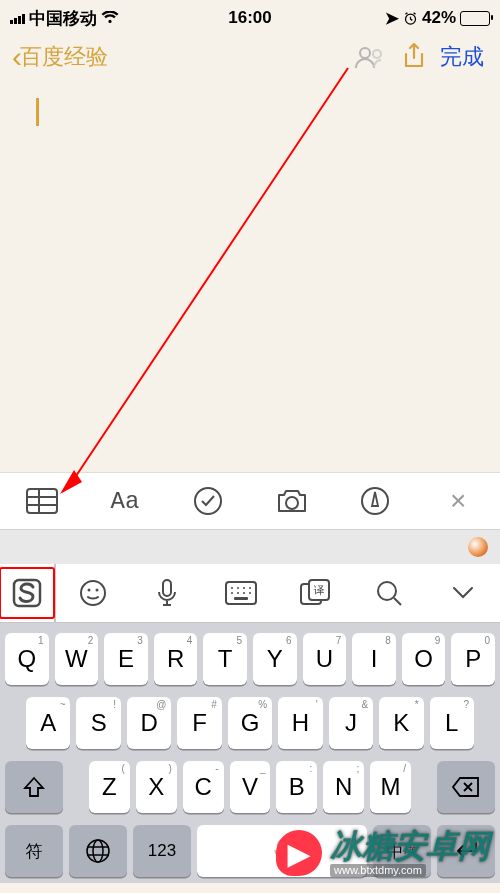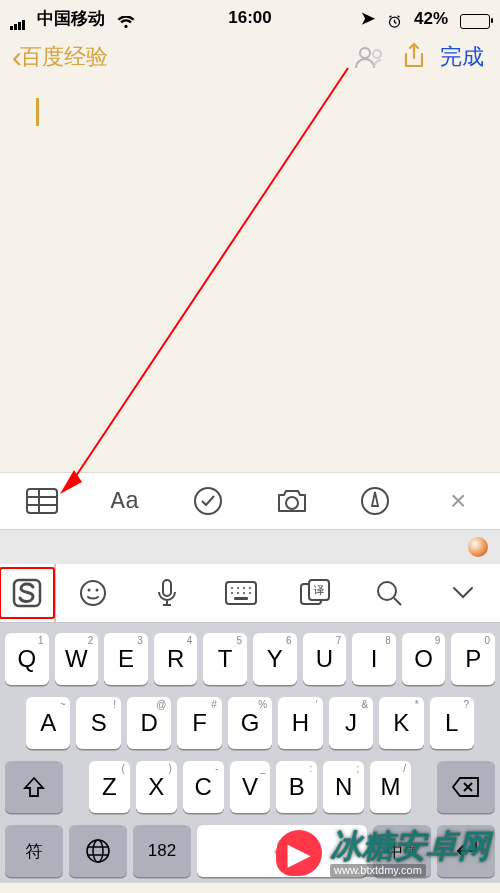--- a/index.html
+++ b/index.html
@@ -1,18 +1,18 @@
 <!DOCTYPE html>
 <html><head>
 <meta charset="utf-8">
 <style>
 html,body{margin:0;padding:0;width:500px;height:893px;font-family:-apple-system,"Helvetica Neue",sans-serif;overflow:hidden;background:#fff}
 .screen{position:relative;width:500px;height:893px;background:#f6f2ea}
 .status-bar{display:flex;align-items:center;justify-content:space-between;height:28px;padding:4px 10px 0;font-size:17px;font-weight:600;color:#000}
-.status-left,.status-right{display:flex;align-items:flex-end;gap:12px}
+.status-left,.status-right{display:flex;align-items:center;gap:4px}
 .status-center{position:absolute;left:50%;transform:translateX(-50%);font-weight:700}
 .sig{display:flex;align-items:flex-end;gap:1px;height:12px}
 .sig span{width:3px;background:#000}
 .sig span:nth-child(1){height:4px}.sig span:nth-child(2){height:6px}.sig span:nth-child(3){height:8px}.sig span:nth-child(4){height:10px}
 .batt{display:inline-block;width:28px;height:13px;border:1.5px solid #000;border-radius:3px;position:relative}
 .batt::after{content:"";position:absolute;right:-4px;top:3px;width:2px;height:5px;background:#000;border-radius:1px}
 .batt-fill{height:100%;width:42%;background:#000;border-radius:1px}
 .nav-bar{display:flex;align-items:center;height:50px;padding:0 12px}
 .back{display:flex;align-items:center;color:#d6a23a;font-size:22px;font-weight:500}
 .back-chevron{font-size:30px;margin-right:-2px;line-height:1}
@@ -253,21 +253,21 @@
     <div class="fnrow">
       <div class="key fn">符</div>
       <div class="key fn globe">
         <svg width="26" height="26" viewBox="0 0 26 26">
             <circle cx="13" cy="13" r="11" fill="none" stroke="#000" stroke-width="1.5"></circle>
             <ellipse cx="13" cy="13" rx="5" ry="11" fill="none" stroke="#000" stroke-width="1.5"></ellipse>
             <line x1="2" y1="9" x2="24" y2="9" stroke="#000" stroke-width="1.5"></line>
             <line x1="2" y1="17" x2="24" y2="17" stroke="#000" stroke-width="1.5"></line>
           </svg>
       </div>
-      <div class="key fn">182</div>
+      <div class="key fn">123</div>
       <div class="key space">
         <svg width="16" height="24" viewBox="0 0 16 24" style="opacity:.45">
             <rect x="4" y="1" width="8" height="14" rx="4" fill="none" stroke="#666" stroke-width="1.5"></rect>
             <path d="M1 11a7 7 0 0014 0M8 18v4" fill="none" stroke="#666" stroke-width="1.5"></path>
           </svg>
       </div>
       <div class="key fn">
           <span>中</span>
           <span style="font-size:10px;margin-left:1px">/英</span>
         </div>

